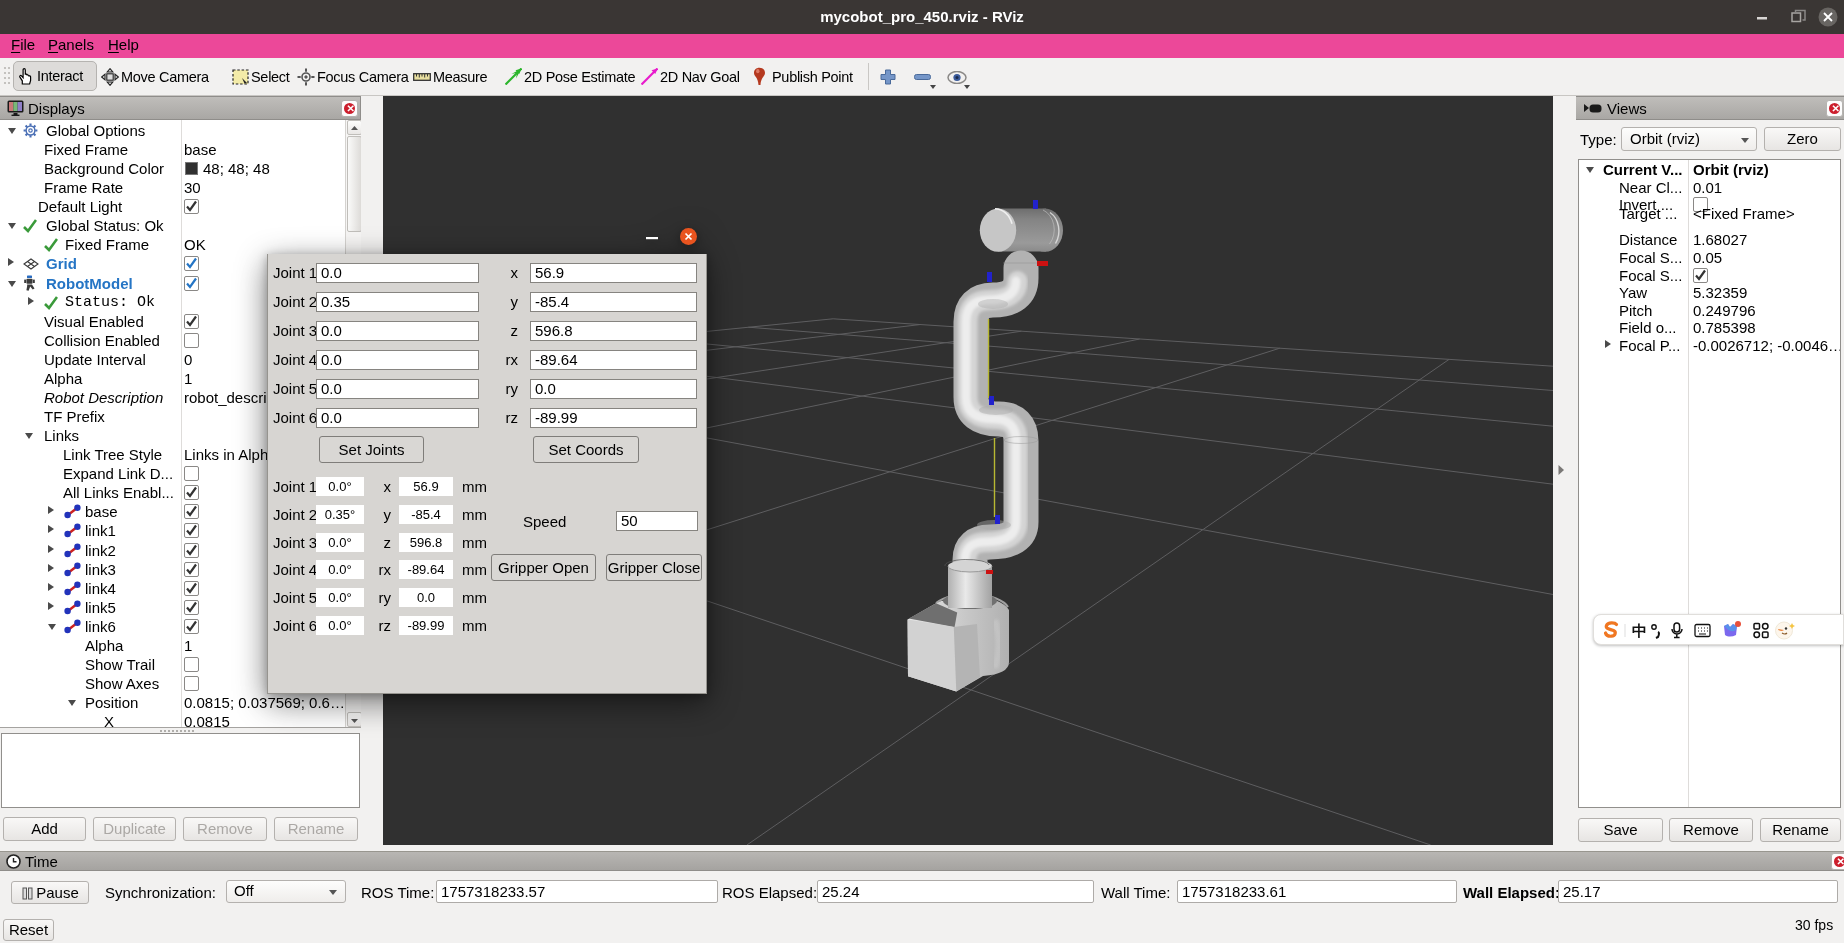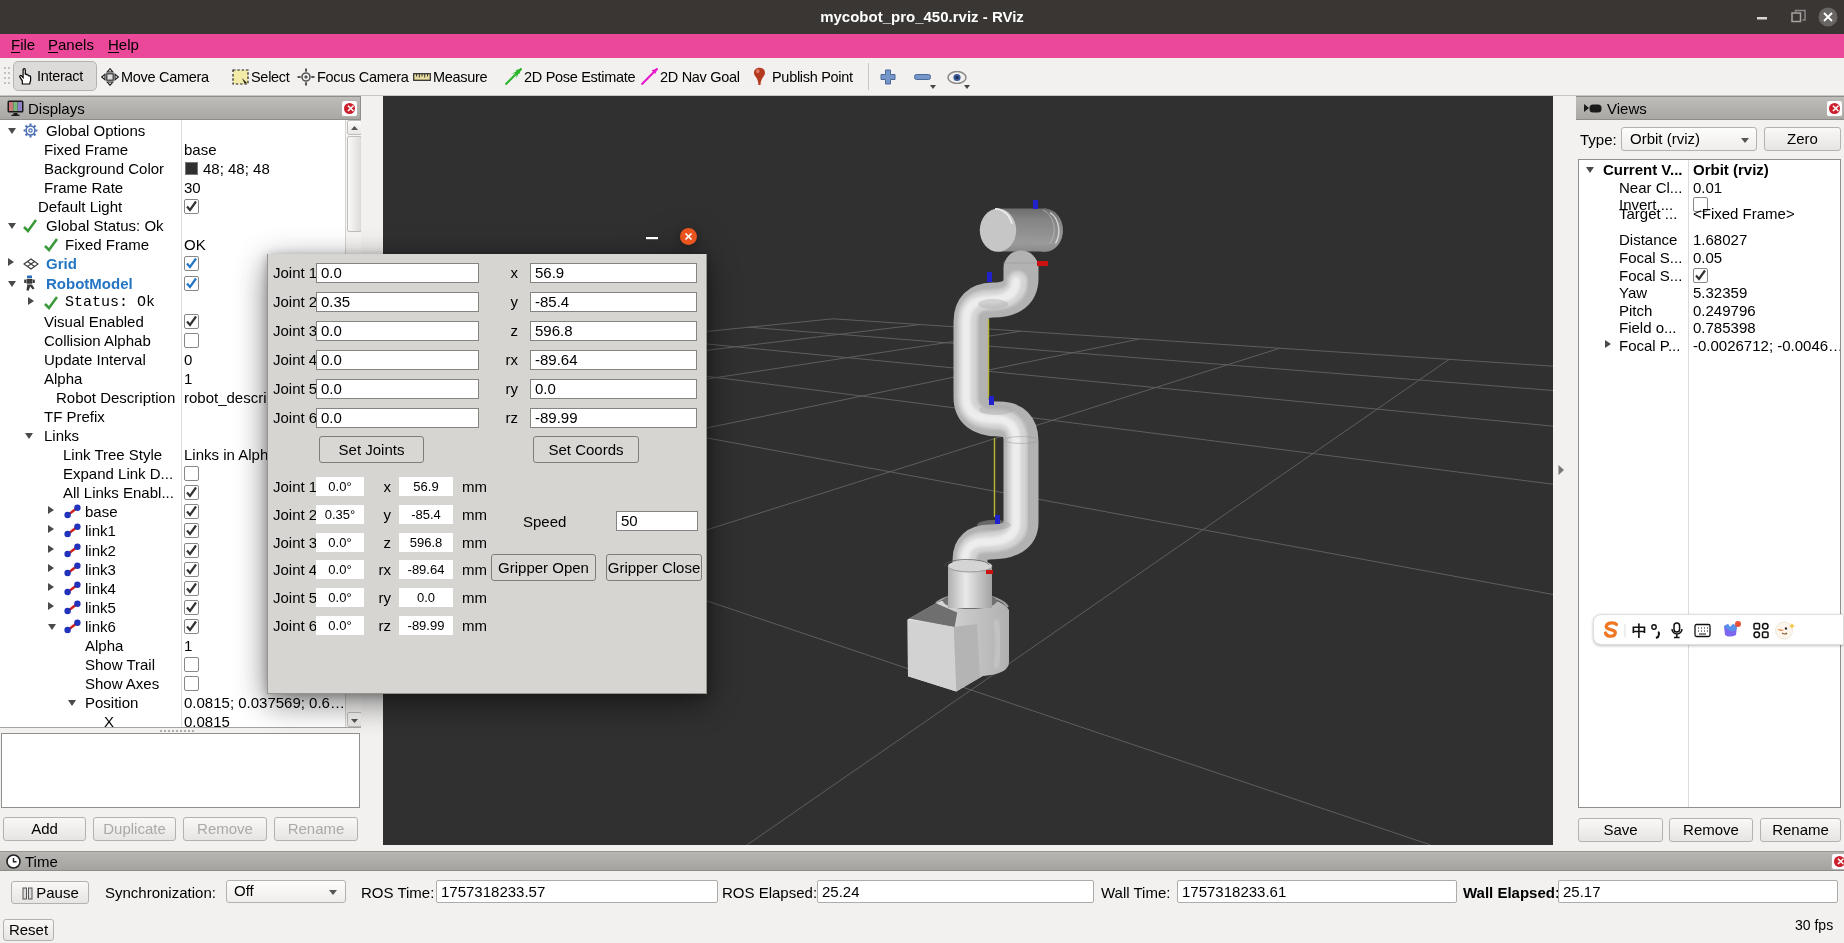--- a/index.html
+++ b/index.html
@@ -276,33 +276,33 @@
         </svg>
         <span class="abs" style="left:65px;">Status: Ok</span>
       </div>
 <div class="trow" style="left:0;top:192px;width:346px;">
         <span class="abs" style="left:44px;">Visual Enabled</span>
         <span class="check" style="left:184px;"><svg width="13" height="13" viewBox="0 0 13 13">
             <path d="M2 6.5 L5 10 L11 1.5" stroke="#333" stroke-width="2.2" fill="none"></path>
           </svg></span>
       </div>
 <div class="trow" style="left:0;top:211px;width:346px;">
-        <span class="abs" style="left:44px;">Collision Alphab</span>
+        <span class="abs" style="left:44px;">Collision Enabled</span>
         <span class="check" style="left:184px;"></span>
       </div>
 <div class="trow" style="left:0;top:230px;width:346px;">
         <span class="abs" style="left:44px;">Update Interval</span>
         <span class="abs" style="left:184px;">0</span>
       </div>
 <div class="trow" style="left:0;top:249px;width:346px;">
         <span class="abs" style="left:44px;">Alpha</span>
         <span class="abs" style="left:184px;">1</span>
       </div>
 <div class="trow" style="left:0;top:268px;width:346px;">
-        <span class="abs" style="left:56px;">Robot Description</span>
+        <span class="abs" style="left:44px;font-style:italic;">Robot Description</span>
         <span class="abs" style="left:184px;">robot_descript</span>
       </div>
 <div class="trow" style="left:0;top:287px;width:346px;">
         <span class="abs" style="left:44px;">TF Prefix</span>
       </div>
 <div class="trow" style="left:0;top:306px;width:346px;">
         <span class="arrow-d" style="left:25px;"></span>
         <span class="abs" style="left:44px;">Links</span>
       </div>
 <div class="trow" style="left:0;top:325px;width:346px;">

